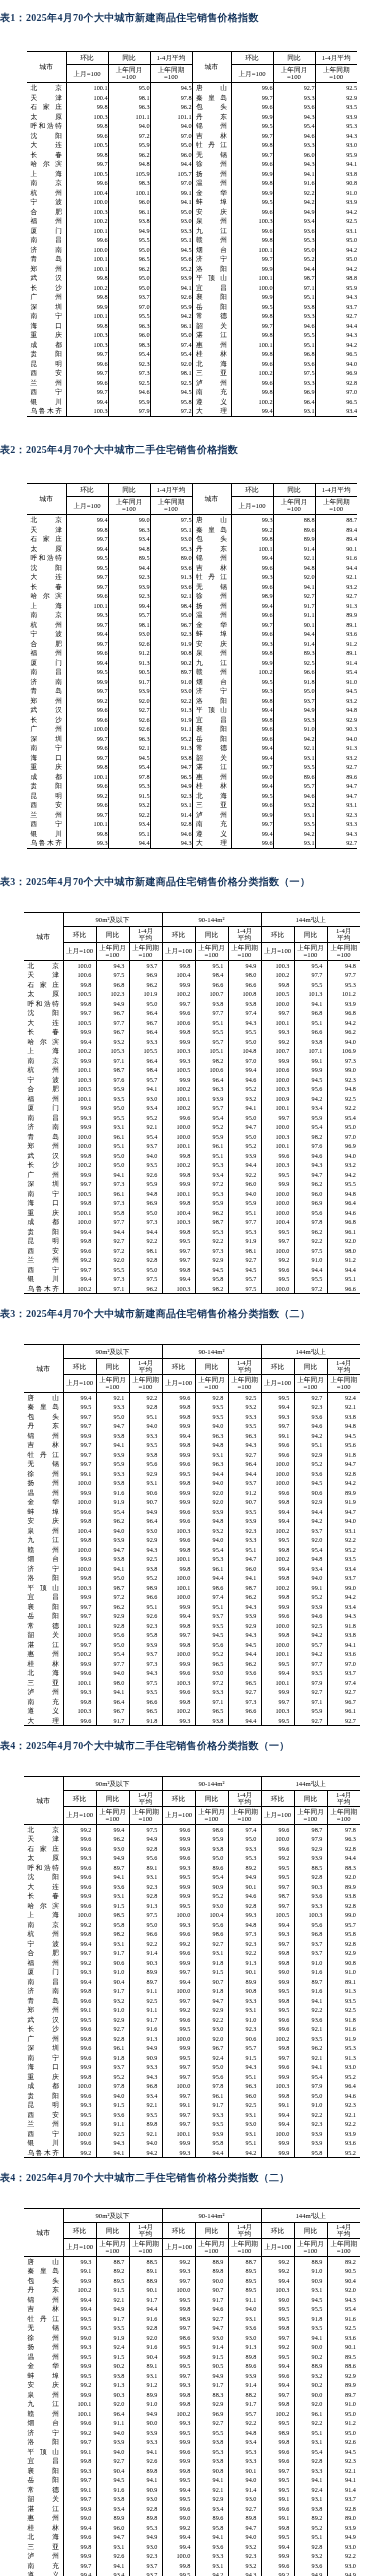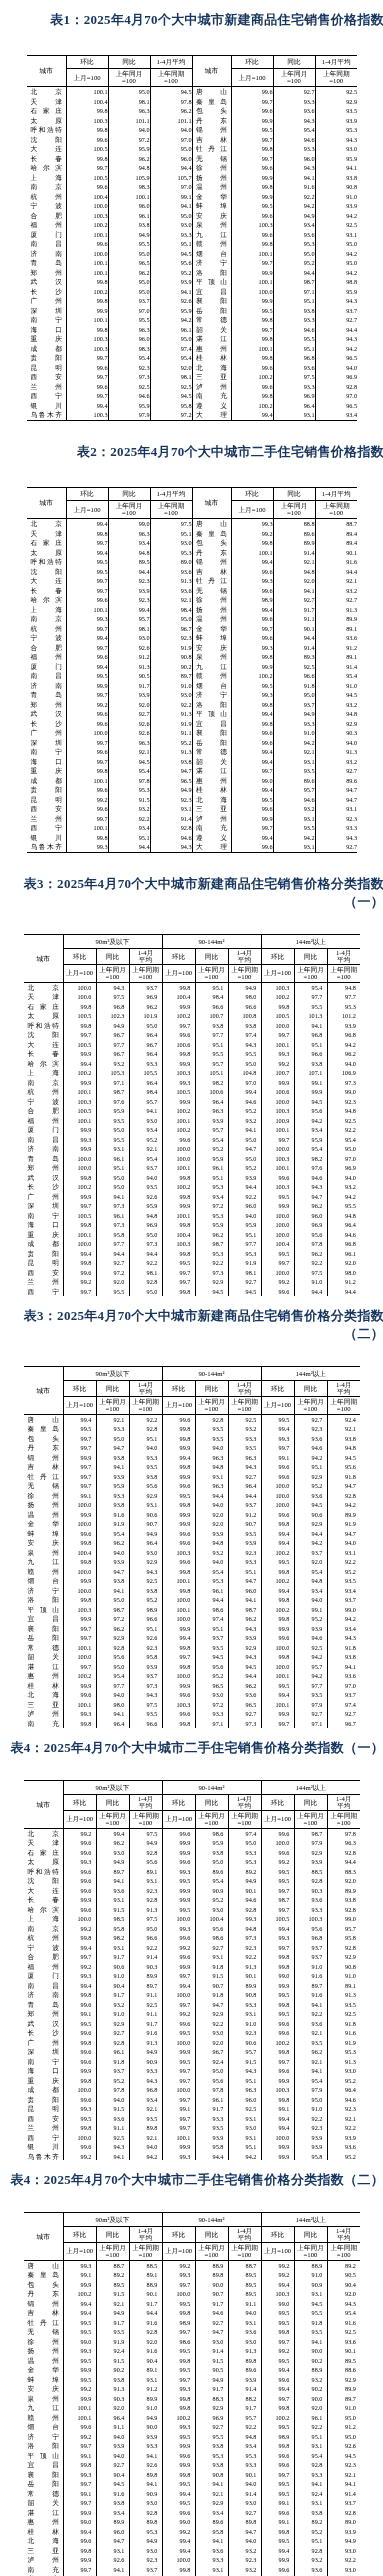--- a/index.html
+++ b/index.html
@@ -1,18 +1,18 @@
 <!DOCTYPE html>
 <html style="font-size:8.2px"><head>
 <meta charset="utf-8">
 <style>
   html,body{margin:0;padding:0;background:#ffffff;}
   body{width:384px;font-family:"Liberation Serif","DejaVu Serif",serif;color:#000;}
   .sec{height:432px;box-sizing:border-box;padding-top:11.3px;overflow:hidden;}
-  .tbl-title{margin:0;text-align:right;font-size:13px;font-weight:bold;color:#17365D;
+  .tbl-title{margin:0;text-align:left;font-size:10px;font-weight:bold;color:#17365D;
              letter-spacing:0.3px;}
   .tbl-wrap{margin-top:0;}
   .gap-half{height:26px;}
   .gap-cat{height:23px;}
   table.t{border-collapse:collapse;margin:0 auto;table-layout:fixed;
           border-top:1.5px solid #000;border-bottom:1.5px solid #000;}
   table.t thead{border-bottom:1px solid #000;}
   table.t th,table.t td{padding:0;font-weight:normal;vertical-align:middle;}
   table.t thead th{text-align:center;font-size:6.7px;white-space:pre-line;line-height:1.15;}
   .bl{border-left:0.5px solid #000;}

